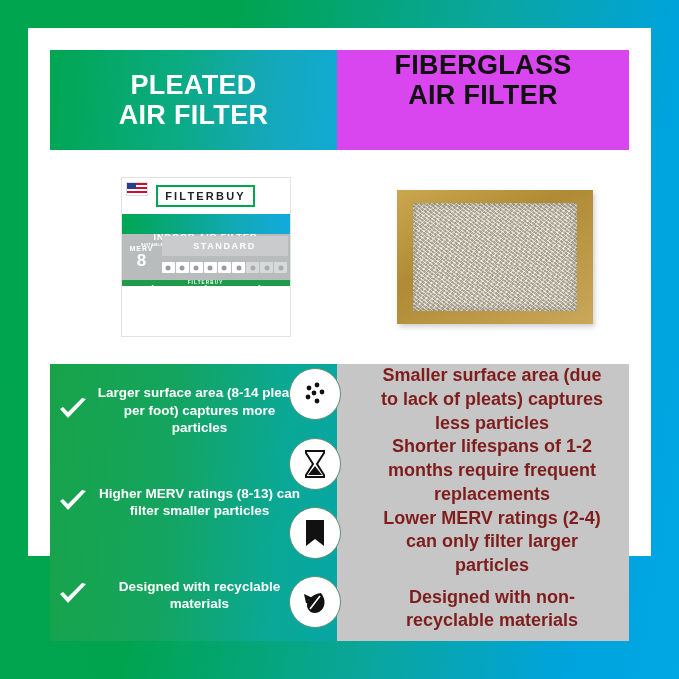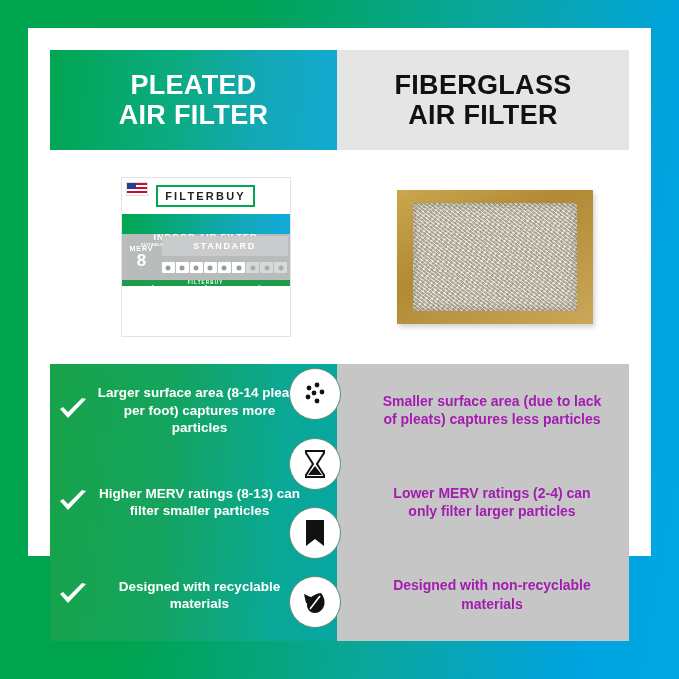--- a/index.html
+++ b/index.html
@@ -38,23 +38,23 @@
     width: 287px;
     height: 100%;
     background: linear-gradient(95deg, #00a651 0%, #0bab83 45%, #14a8b5 72%, #12aad4 100%);
     display: flex;
     align-items: center;
     justify-content: center;
   }
   .header-right {
     flex: 1;
     height: 100%;
-    background: #e5e5e5;
-    display: flex;
-    align-items: center;
+    background: #d946ef;
+    display: flex;
+    align-items: flex-start;
     justify-content: center;
   }
   .header-title {
     text-align: center;
     font-weight: 900;
     font-size: 27px;
     line-height: 1.12;
     letter-spacing: 0.3px;
   }
   .header-title.light { color: #ffffff; }
@@ -282,22 +282,22 @@
     flex: 1;
     color: #ffffff;
     font-size: 13.5px;
     font-weight: 700;
     line-height: 1.28;
     text-align: center;
     padding-right: 34px;
   }
   .row-text-right {
     flex: 1;
-    color: #a21caf;
-    font-size: 14px;
+    color: #7f1d1d;
+    font-size: 18px;
     font-weight: 600;
     line-height: 1.32;
     text-align: center;
     padding: 0 24px 0 42px;
   }
 
   
   .badges {
     position: absolute;
     left: 287px;
@@ -433,20 +433,23 @@
 
         </div>
       </div>
 
       <div class="col-right">
         <div class="rows">
           <div class="row">
             <div class="row-text-right">Smaller surface area (due to lack of pleats) captures less particles</div>
           </div>
           <div class="row">
+            <div class="row-text-right">Shorter lifespans of 1-2 months require frequent replacements</div>
+          </div>
+          <div class="row">
             <div class="row-text-right">Lower MERV ratings (2-4) can only filter larger particles</div>
           </div>
           <div class="row">
             <div class="row-text-right">Designed with non-recyclable materials</div>
           </div>
         </div>
       </div>
     </div>
 
     <div class="badges">

